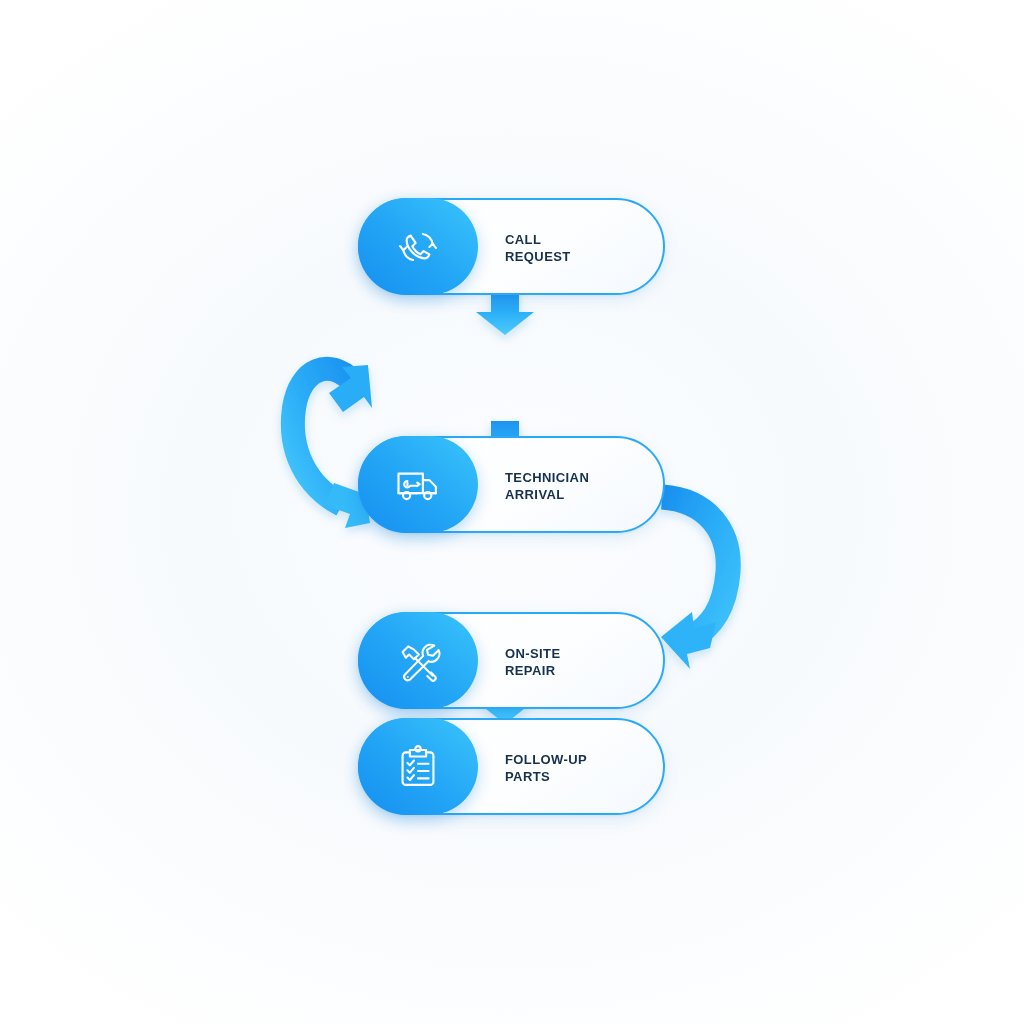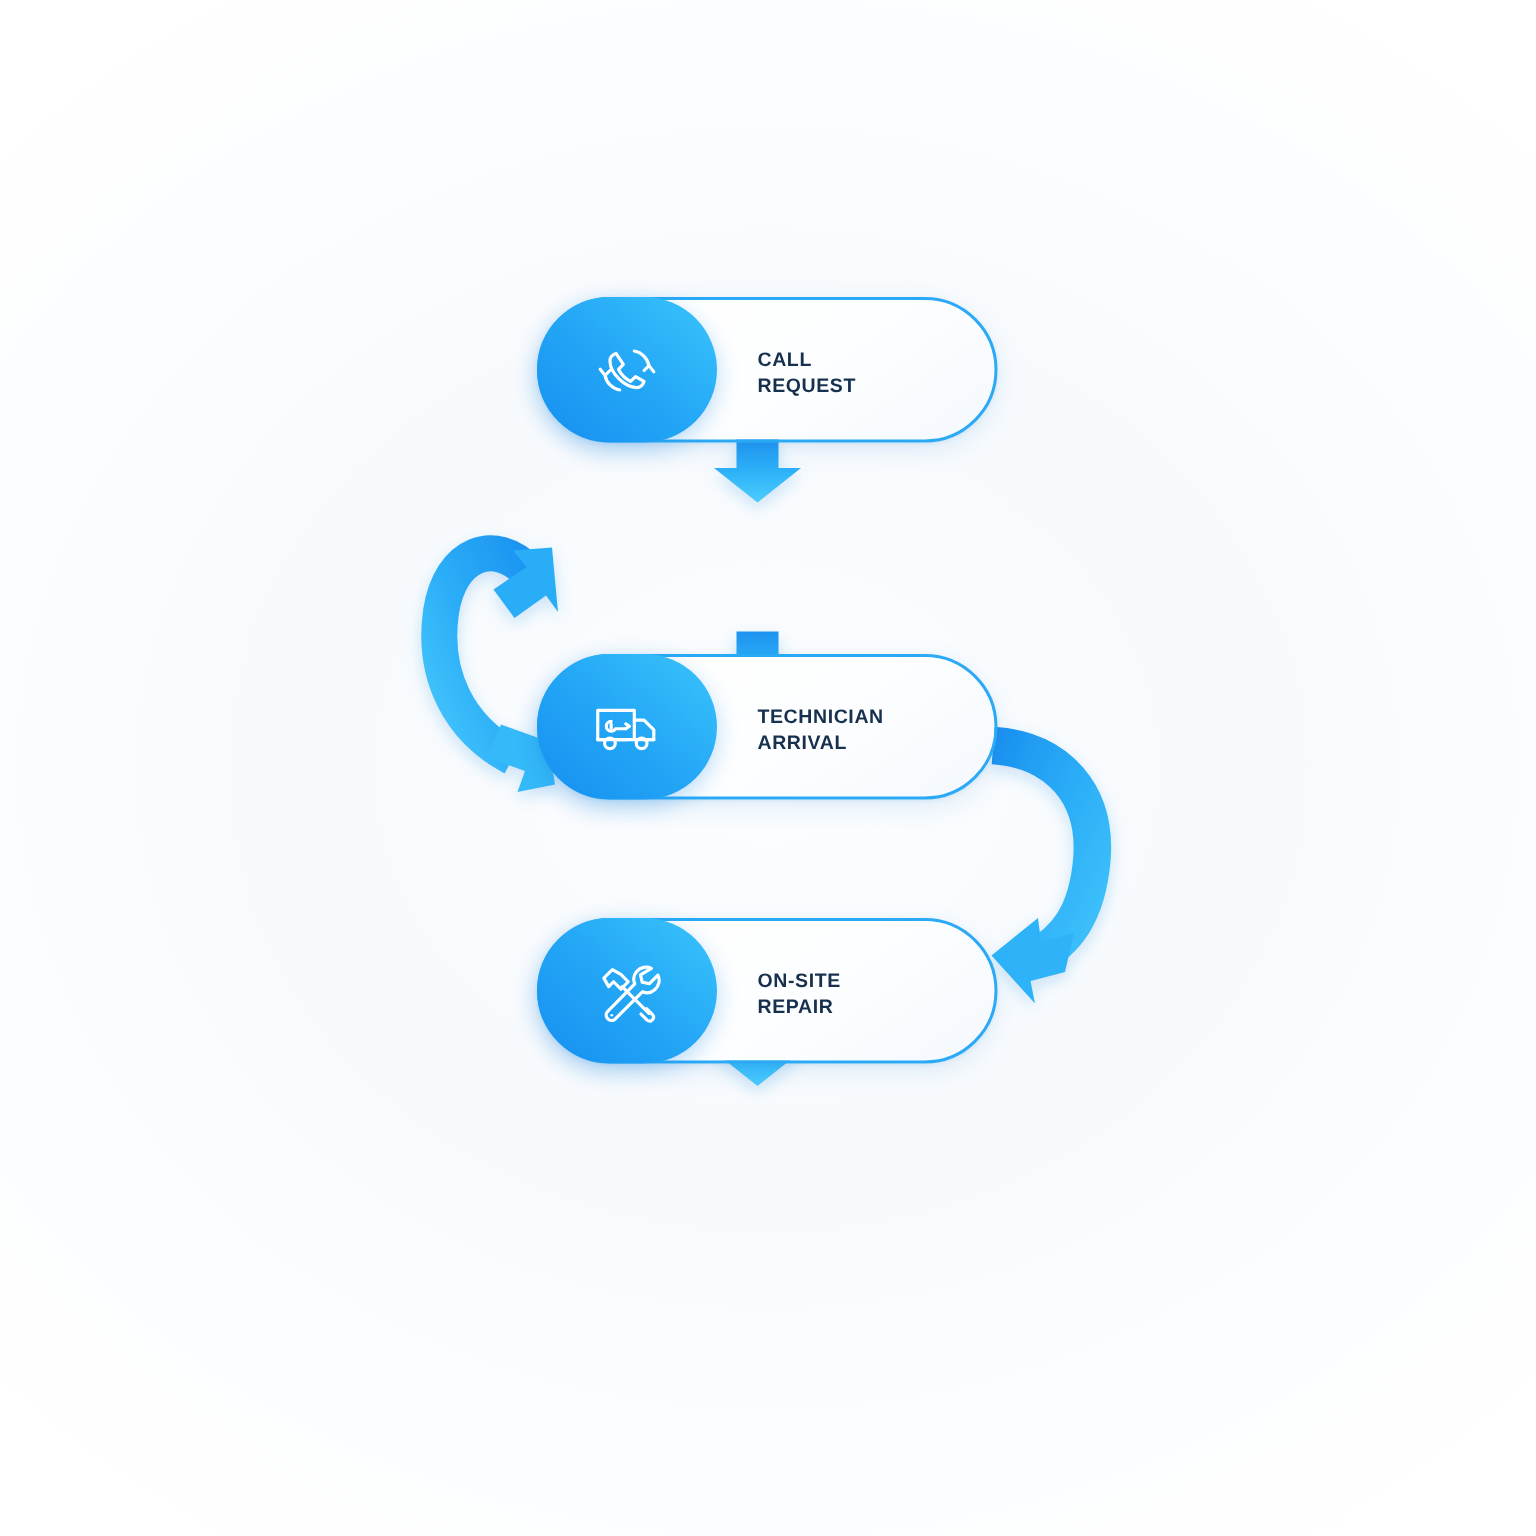--- a/index.html
+++ b/index.html
@@ -194,14 +194,31 @@
         <path d="M52 13c-4-2-9-1-12 2.5-2.6 3-3 7-1.6 10.2L16 48.5a4.4 4.4 0 0 0 6.2 6.2l22.6-22.5c3.2 1.4 7 1 10-1.6 3.5-3 4.6-8 2.6-12l-7 7-6-1.3-1.3-6z"></path>
         <circle cx="19.5" cy="51.5" r="1.1" fill="#ffffff" stroke="none"></circle>
       </svg>
     </div>
     <div class="card-label">
       <span>ON-SITE</span>
       <span class="l2">REPAIR</span>
     </div>
   </div>
 
+  <div class="card" style="left:358px; top:718px;">
+    <div class="icon-pane">
+      <svg viewBox="0 0 64 64" fill="none" stroke="#ffffff" stroke-width="2.6" stroke-linecap="round" stroke-linejoin="round">
+        <path d="M22 14h-5a4 4 0 0 0-4 4v32a4 4 0 0 0 4 4h30a4 4 0 0 0 4-4V18a4 4 0 0 0-4-4h-5"></path>
+        <path d="M22 11h20v8H22z"></path>
+        <circle cx="32" cy="9.5" r="3.2"></circle>
+        <path d="M19 27l3 3 5-6"></path>
+        <path d="M19 36l3 3 5-6"></path>
+        <path d="M19 45l3 3 5-6"></path>
+        <path d="M32 28h13M32 37h13M32 46h13"></path>
+      </svg>
+    </div>
+    <div class="card-label">
+      <span>FOLLOW-UP</span>
+      <span class="l2">PARTS</span>
+    </div>
+  </div>
 
 </div>
 
 </body></html>

